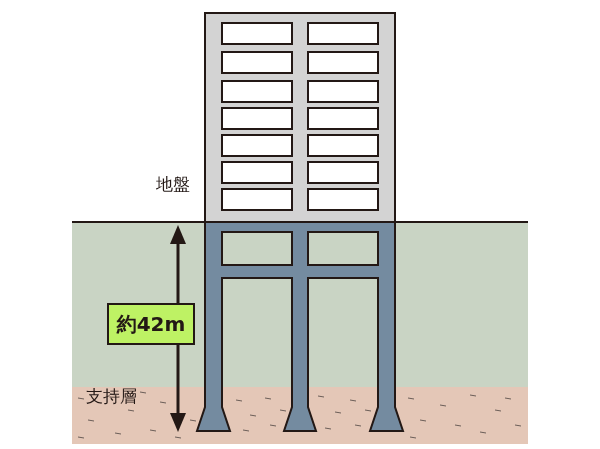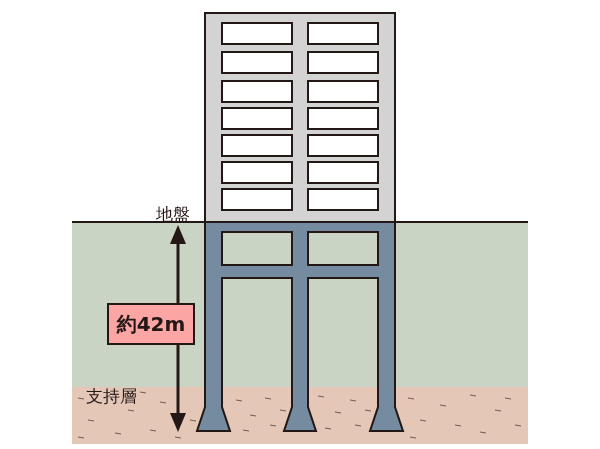--- a/index.html
+++ b/index.html
@@ -1,19 +1,19 @@
 <!DOCTYPE html>
 <html><head>
 <meta charset="utf-8">
 <style>
   html,body{margin:0;padding:0;background:#ffffff;}
   body{width:600px;height:449px;position:relative;overflow:hidden;font-family:"DejaVu Sans",sans-serif;}
   svg{position:absolute;left:0;top:0;}
   .lbl{position:absolute;color:#231815;font-size:17px;line-height:1;white-space:nowrap;}
-  .box{position:absolute;left:107px;top:303px;width:84px;height:38px;background:#fca5a5;border:2px solid #231815;
+  .box{position:absolute;left:107px;top:303px;width:84px;height:38px;background:#bef264;border:2px solid #231815;
        display:flex;align-items:center;justify-content:center;font-size:20px;font-weight:bold;color:#231815;}
 </style>
 </head>
 <body>
 
 <svg width="600" height="449" viewBox="0 0 600 449">
 
   <rect x="72" y="222" width="456" height="166" fill="#c9d4c4"></rect>
 
   <rect x="72" y="387" width="456" height="57" fill="#e4c7b7"></rect>
@@ -79,15 +79,15 @@
     <rect x="308" y="232" width="70" height="33"></rect>
   </g>
 
   <g>
     <line x1="178" y1="238" x2="178" y2="418" stroke="#231815" stroke-width="3"></line>
     <polygon points="178,225 170,244 186,244" fill="#231815"></polygon>
     <polygon points="178,432 170,413 186,413" fill="#231815"></polygon>
   </g>
 </svg>
 
-<div class="lbl" style="left:156px;top:206px;">地盤</div>
+<div class="lbl" style="left:156px;top:176px;">地盤</div>
 <div class="box">約42m</div>
 <div class="lbl" style="left:86px;top:388px;">支持層</div>
 
 </body></html>

